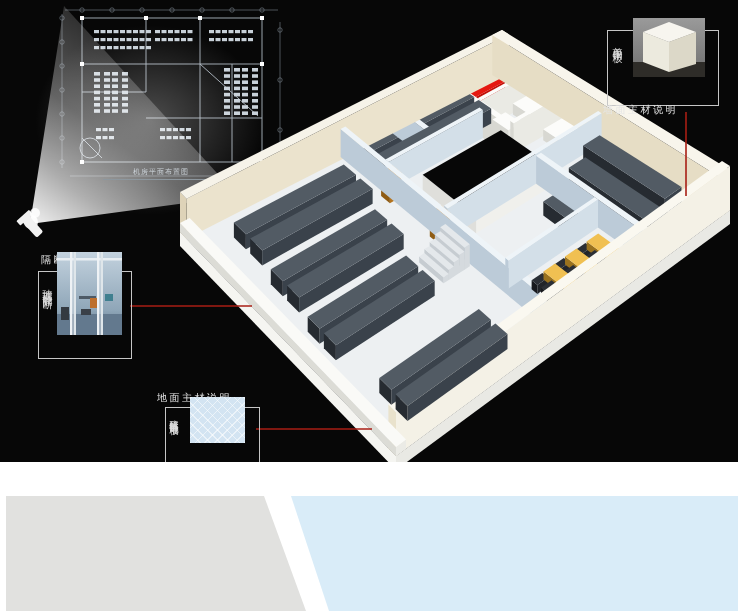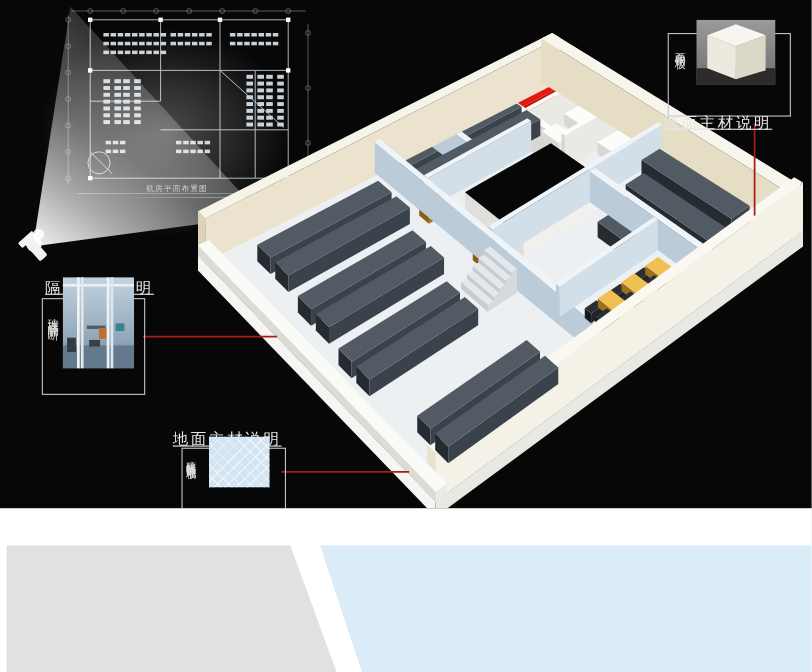--- a/index.html
+++ b/index.html
@@ -1,22 +1,22 @@
 <!DOCTYPE html>
 <html><head>
 <meta charset="utf-8">
 <style>
   html,body{margin:0;padding:0;background:#ffffff;}
   body{width:738px;height:611px;position:relative;overflow:hidden;
        font-family:"Liberation Sans",sans-serif;}
   .canvas{position:absolute;left:0;top:0;width:738px;height:462px;
           background:#070707;overflow:hidden;}
   .abs{position:absolute;}
-  .ctitle{position:absolute;color:#e6e6e6;font-size:14px;letter-spacing:2.5px;
-          white-space:nowrap;z-index:6;text-decoration:underline;}
+  .ctitle{position:absolute;color:#e6e6e6;font-size:10px;letter-spacing:2.5px;
+          white-space:nowrap;z-index:6;}
   .cbox{position:absolute;border:1px solid #c6c6c6;z-index:5;}
   .vlabel{position:absolute;writing-mode:vertical-rl;text-orientation:upright;
           color:#dedede;font-size:10px;letter-spacing:2px;line-height:1.1;z-index:7;}
   .vlabel.small{font-size:9px;letter-spacing:1px;}
   .bp-caption{position:absolute;left:103px;top:167px;width:116px;text-align:center;
           color:#ccd3d9;font-size:7px;letter-spacing:1px;z-index:3;
           border-bottom:1px solid #8d979e;padding-bottom:2px;}
   .floor-sample{position:absolute;left:190px;top:397px;width:55px;height:46px;z-index:6;
           background-color:#d3e4f2;
           background-image:

